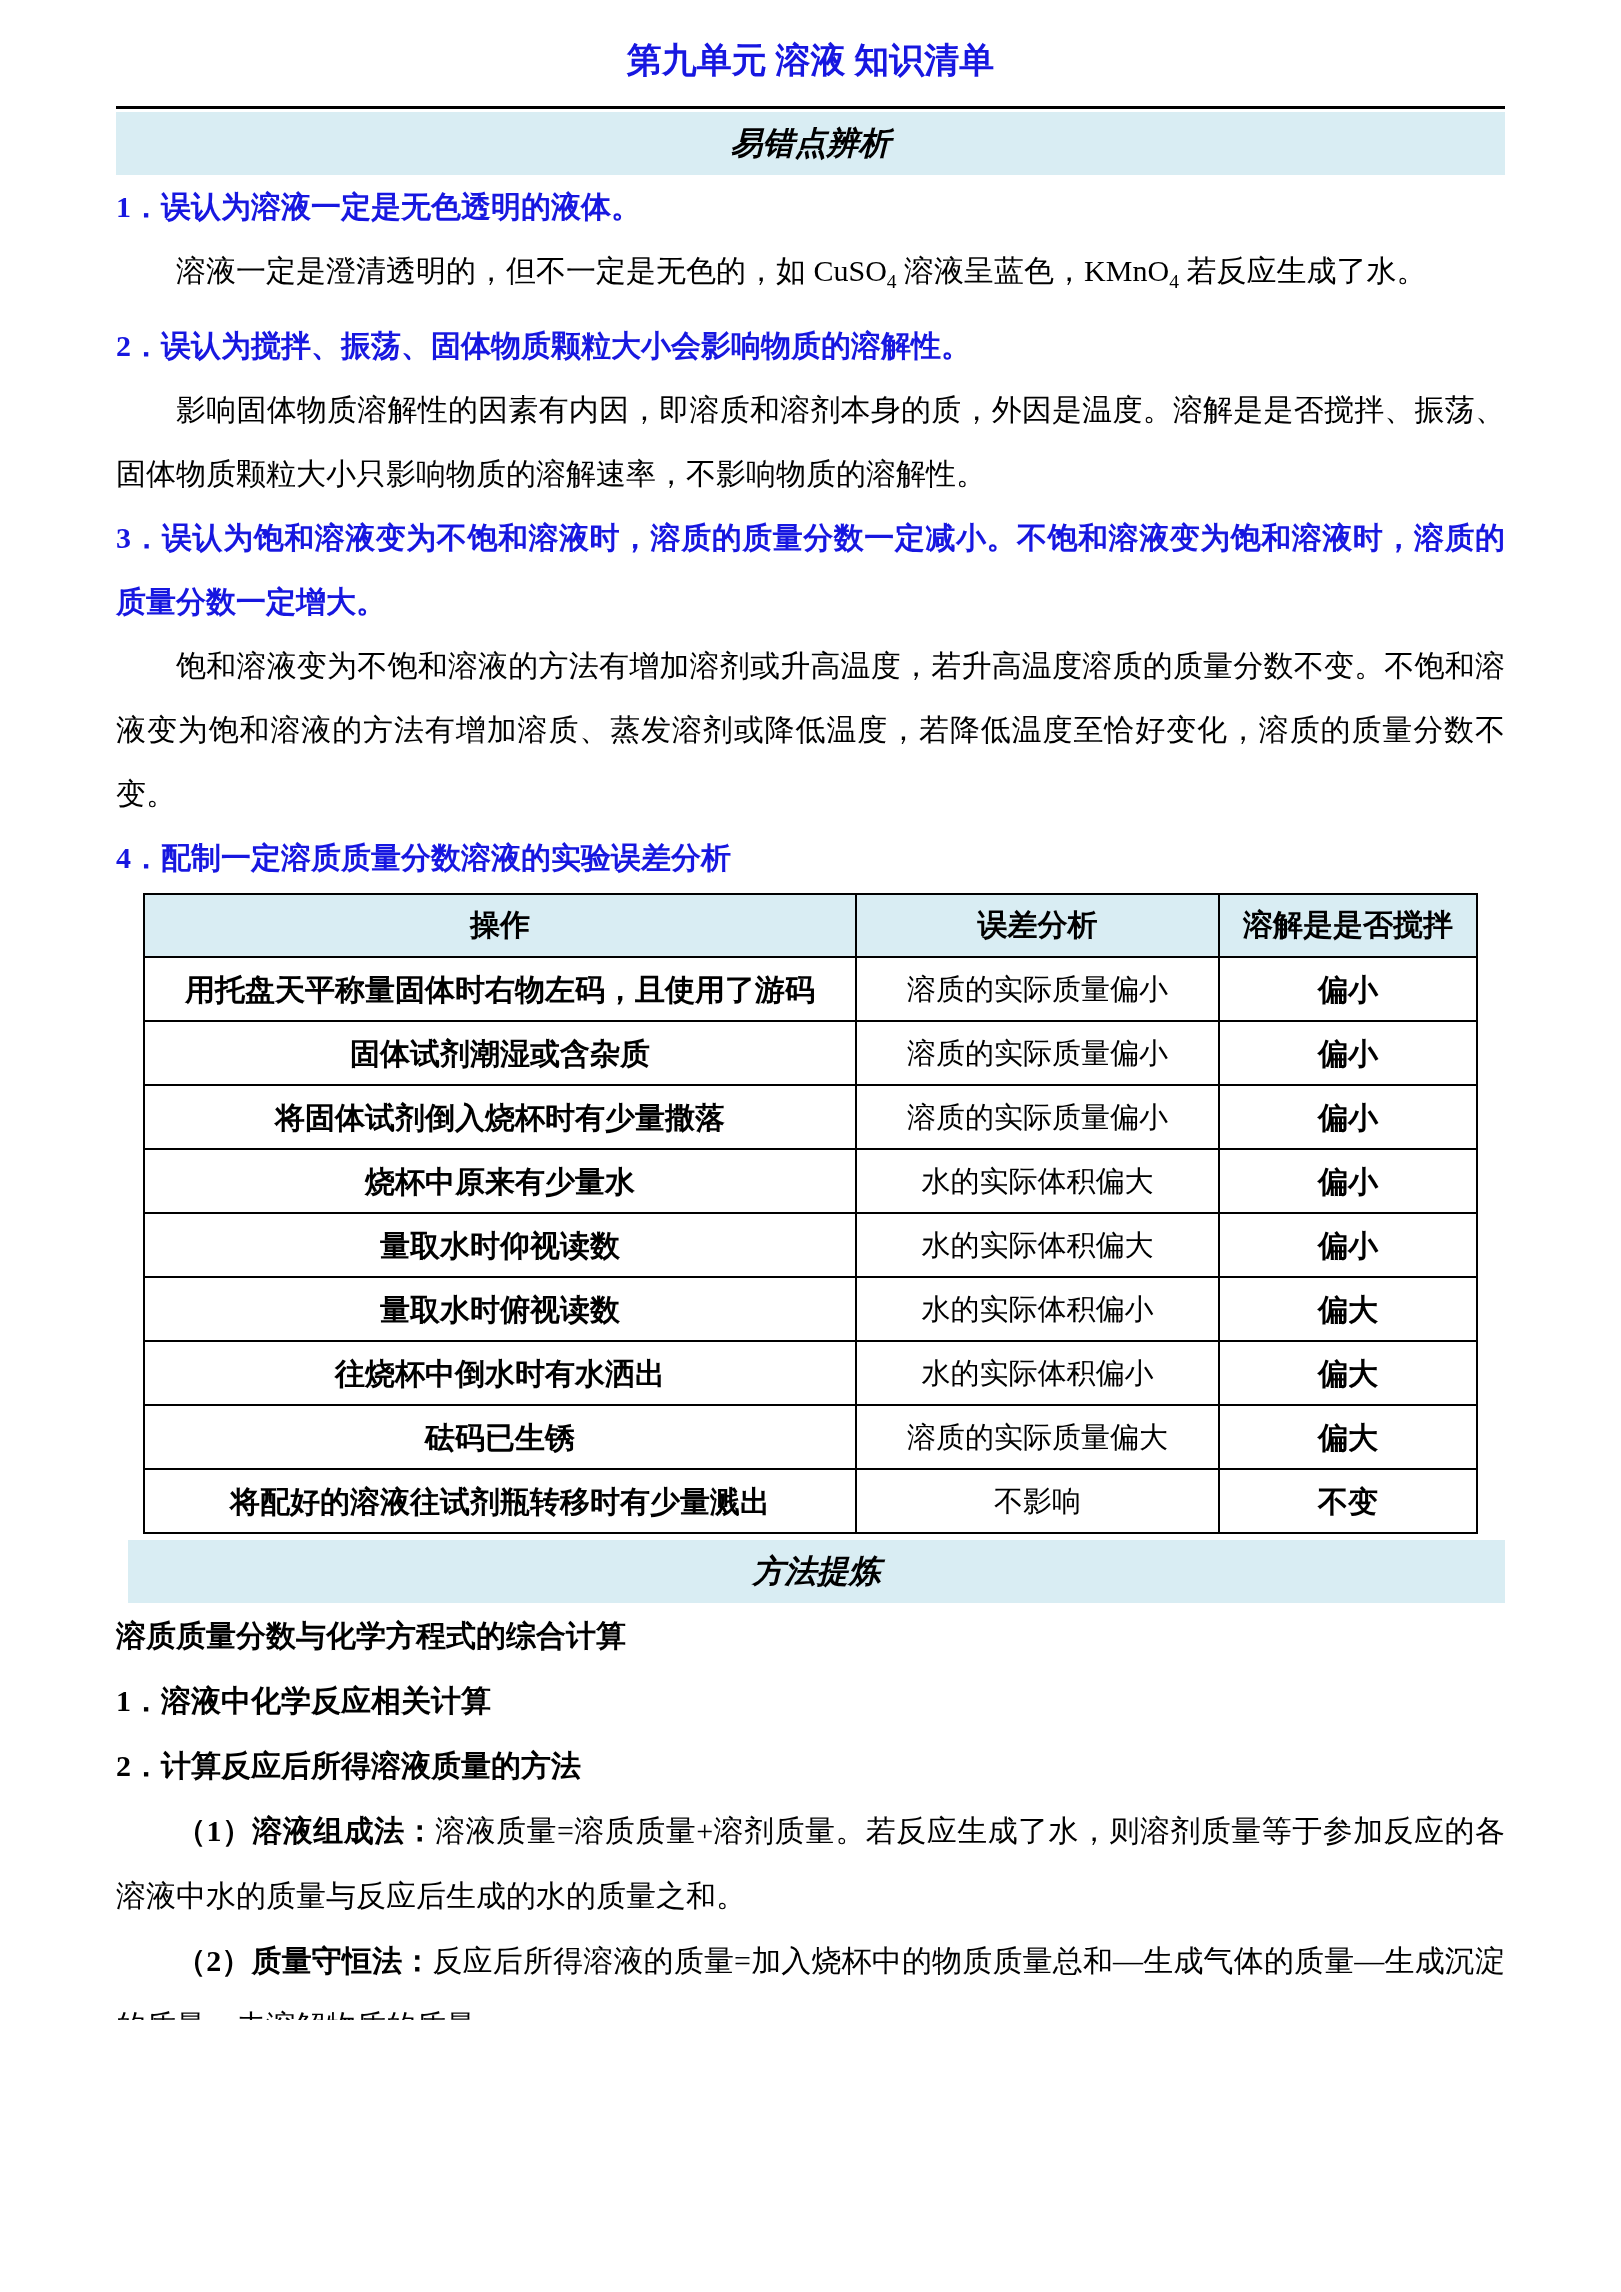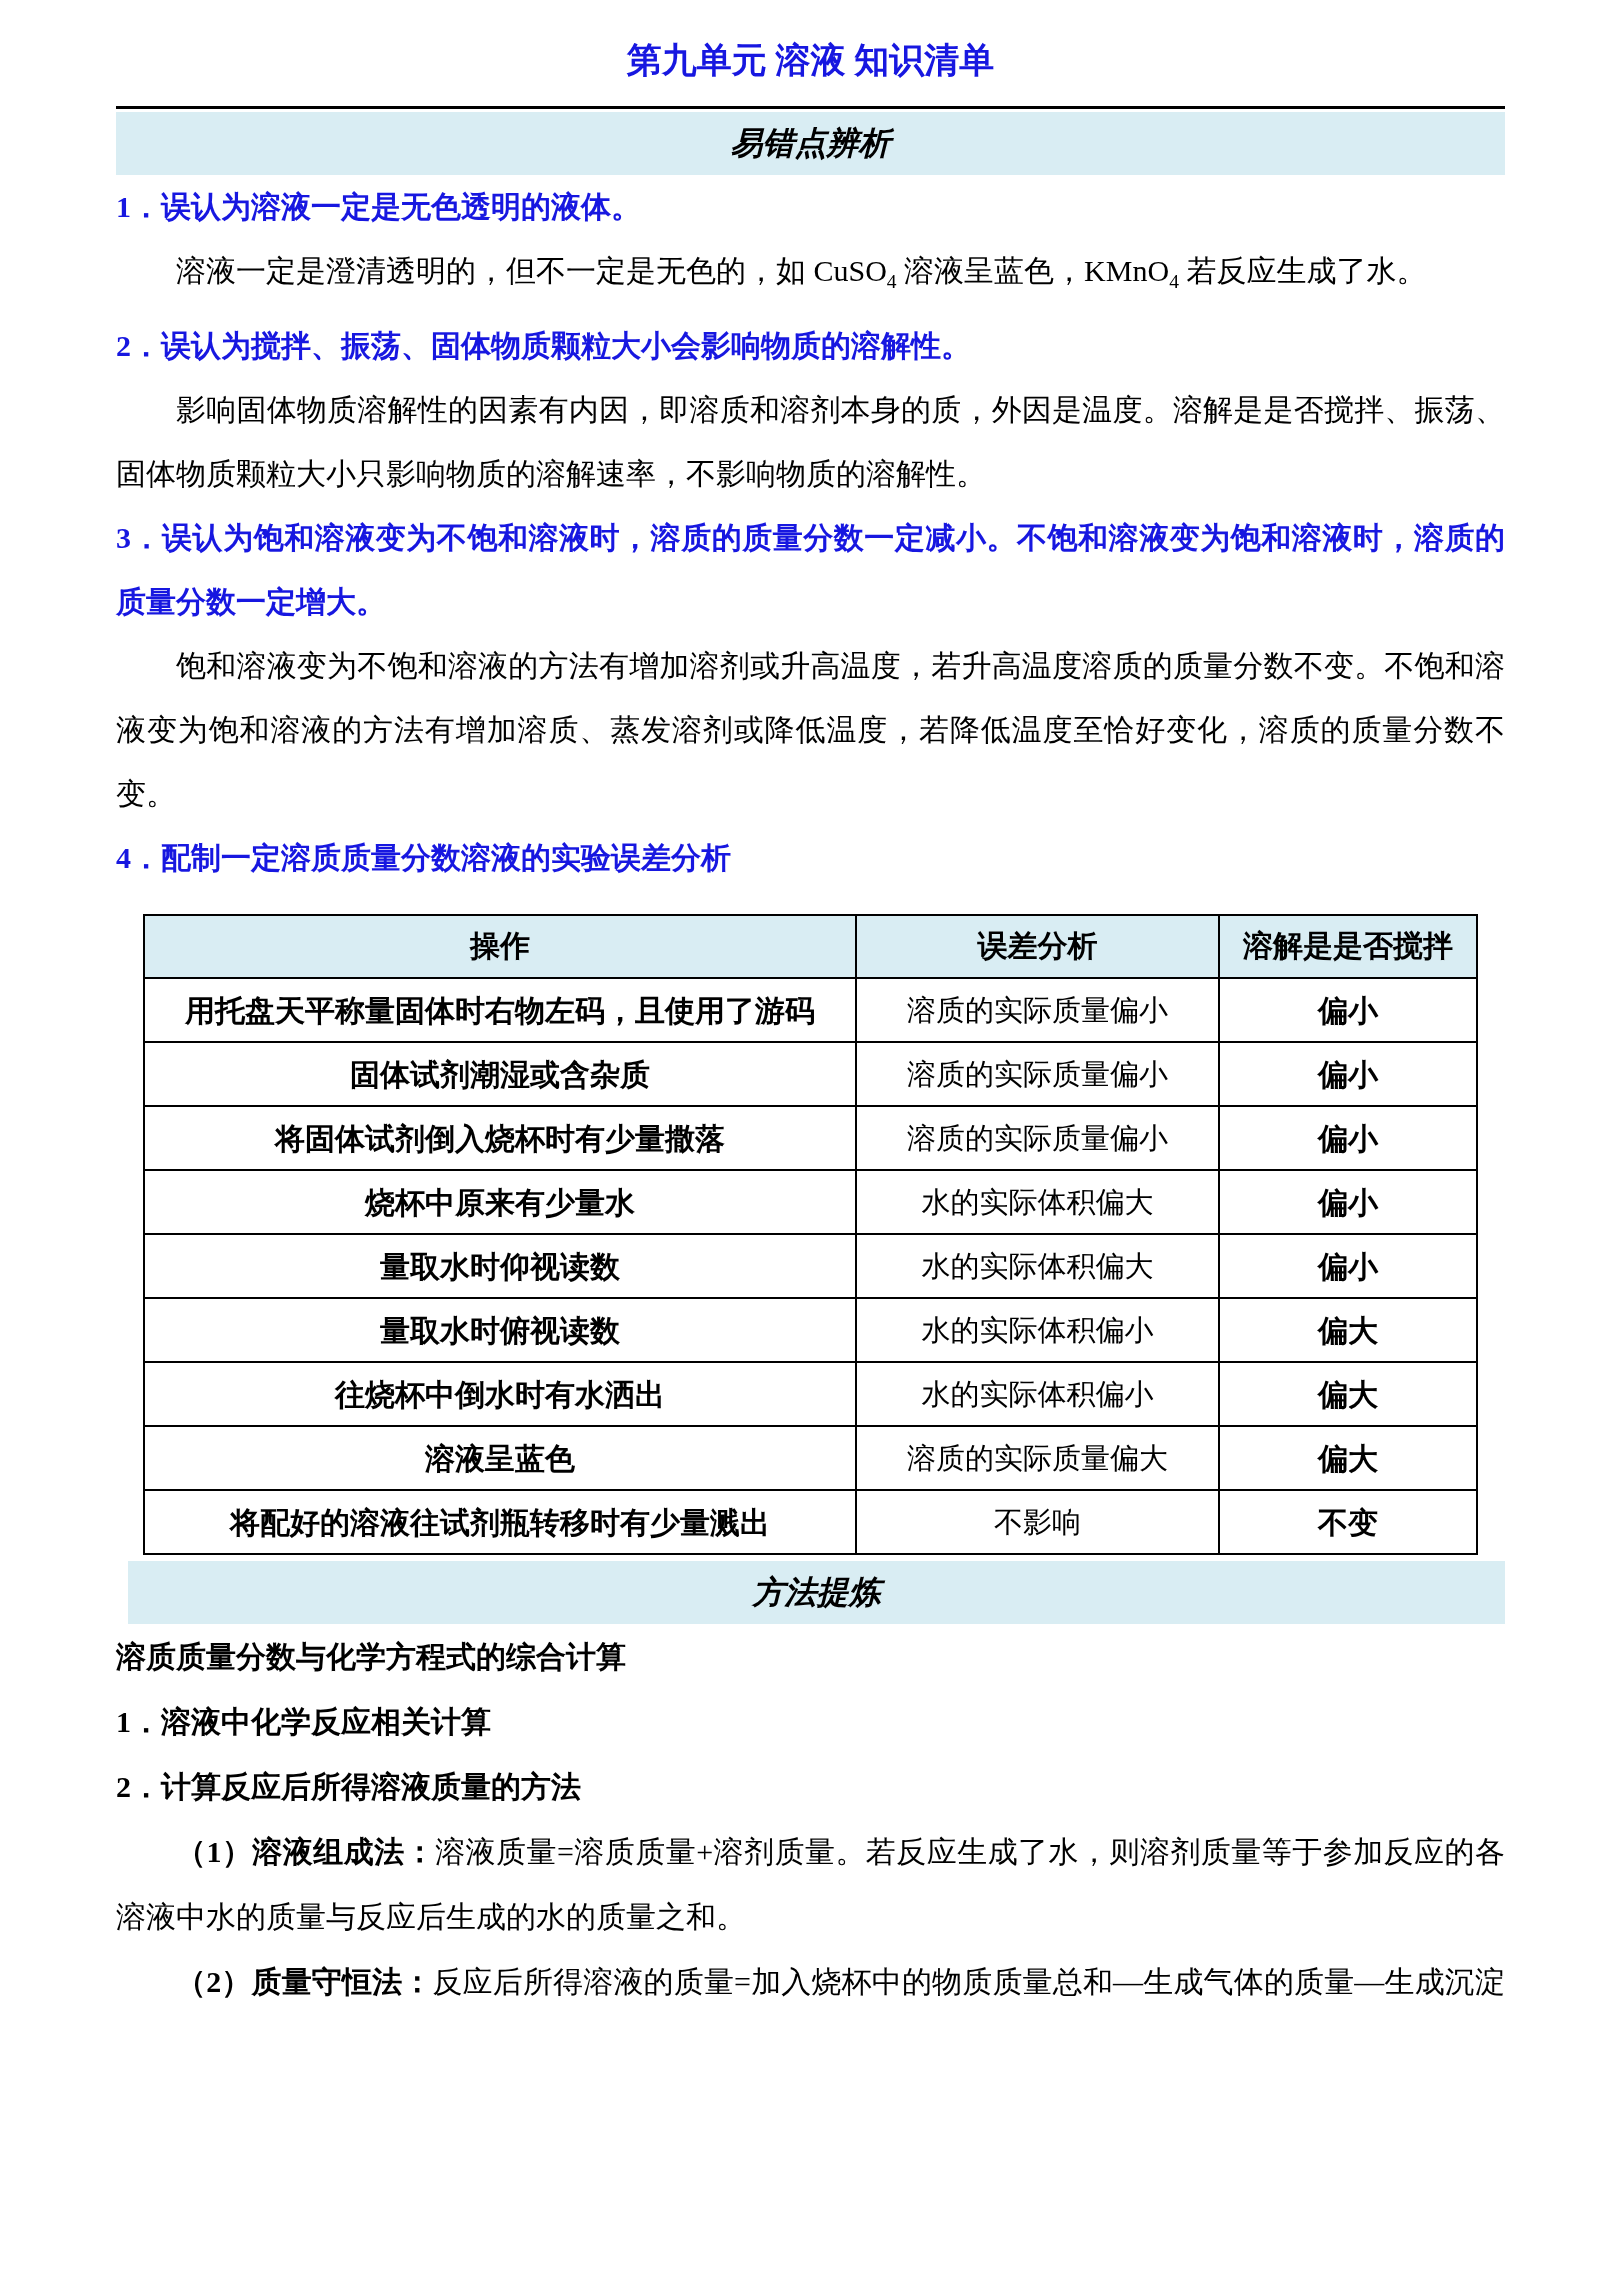--- a/index.html
+++ b/index.html
@@ -48,21 +48,21 @@
   }
   .para {
     margin: 0;
     text-indent: 2em;
     text-align: justify;
   }
   .black-bold { font-weight: bold; margin: 0; }
   table.err-table {
     border-collapse: collapse;
     width: 1332px;
-    margin: 24px auto 0 auto;
+    margin: 3px auto 0 auto;
     table-layout: fixed;
     border: 2.9px solid #000000;
   }
   .err-table th, .err-table td {
     border: 2px solid #000000;
     text-align: center;
     vertical-align: middle;
     padding: 0 5.9px;
     overflow: hidden;
   }
@@ -160,21 +160,21 @@
         <td class="c-op">量取水时俯视读数</td>
         <td>水的实际体积偏小</td>
         <td class="c-res">偏大</td>
       </tr>
       <tr>
         <td class="c-op">往烧杯中倒水时有水洒出</td>
         <td>水的实际体积偏小</td>
         <td class="c-res">偏大</td>
       </tr>
       <tr>
-        <td class="c-op">溶液呈蓝色</td>
+        <td class="c-op">砝码已生锈</td>
         <td>溶质的实际质量偏大</td>
         <td class="c-res">偏大</td>
       </tr>
       <tr>
         <td class="c-op">将配好的溶液往试剂瓶转移时有少量溅出</td>
         <td>不影响</td>
         <td class="c-res">不变</td>
       </tr>
     </tbody>
   </table>

